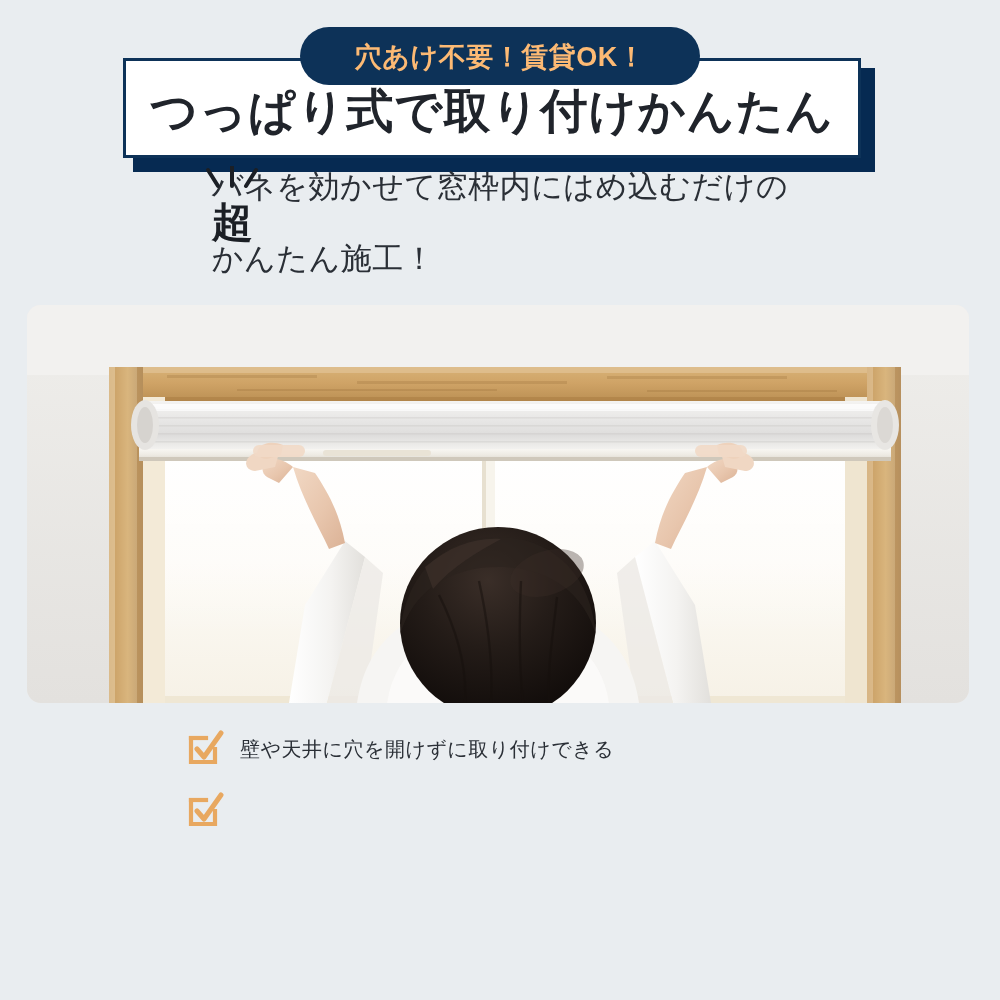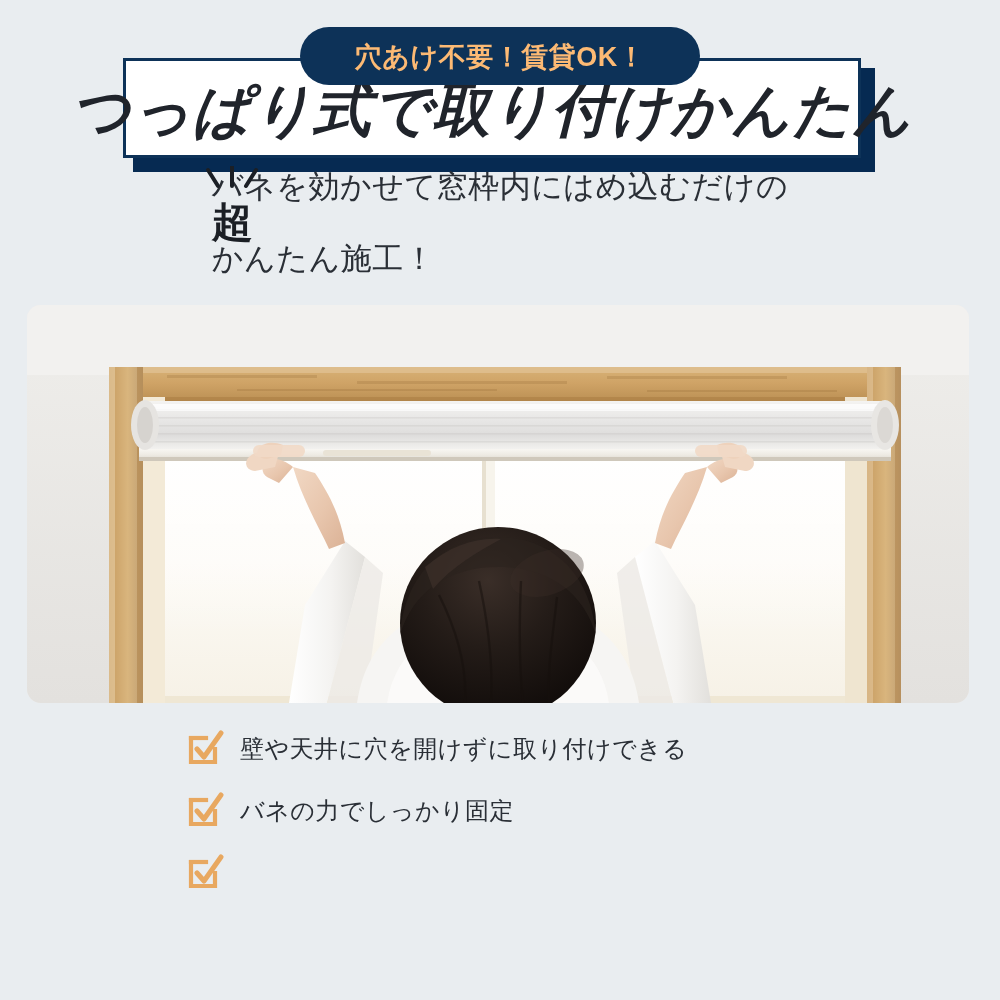--- a/index.html
+++ b/index.html
@@ -38,28 +38,27 @@
     width: 738px;
     height: 100px;
     background: #ffffff;
     border: 3px solid #0d3258;
     box-sizing: border-box;
     display: flex;
     align-items: center;
     justify-content: center;
   }
   .title-text {
-    font-size: 58px;
+    font-size: 47px;
     font-weight: bold;
     color: #20242b;
     letter-spacing: 1px;
     white-space: nowrap;
     line-height: 1;
     padding-top: 4px;
-    font-style: italic;
   }
   .badge {
     position: absolute;
     left: 300px;
     top: 27px;
     width: 400px;
     height: 58px;
     background: #0d3258;
     border-radius: 29px;
     display: flex;
@@ -147,21 +146,21 @@
   }
   .check-icon {
     width: 38px;
     height: 38px;
     flex: none;
     margin-right: 16px;
     position: relative;
     top: -1px;
   }
   .feature-label {
-    font-size: 24px;
+    font-size: 20px;
     color: #2a2f36;
     line-height: 1;
     white-space: nowrap;
     letter-spacing: 0.5px;
   }
 </style>
 </head>
 <body>
 
 <div class="header">
@@ -348,34 +347,24 @@
       <svg width="38" height="38" viewBox="0 0 38 38" xmlns="http://www.w3.org/2000/svg">
         <path d="M5 9 L5 33 L29 33 L29 20" fill="none" stroke="#e8a860" stroke-width="4.2" stroke-linecap="square"></path>
         <path d="M5 9 L20 9" fill="none" stroke="#e8a860" stroke-width="4.2" stroke-linecap="square"></path>
         <path d="M11 20 L18 28 L35 4" fill="none" stroke="#e8a860" stroke-width="5" stroke-linecap="round" stroke-linejoin="round"></path>
       </svg>
     </span>
     <span class="feature-label">壁や天井に穴を開けずに取り付けできる</span>
   </div>
 
 
+
   <div class="feature-row">
     <span class="check-icon">
       <svg width="38" height="38" viewBox="0 0 38 38" xmlns="http://www.w3.org/2000/svg">
         <path d="M5 9 L5 33 L29 33 L29 20" fill="none" stroke="#e8a860" stroke-width="4.2" stroke-linecap="square"></path>
         <path d="M5 9 L20 9" fill="none" stroke="#e8a860" stroke-width="4.2" stroke-linecap="square"></path>
         <path d="M11 20 L18 28 L35 4" fill="none" stroke="#e8a860" stroke-width="5" stroke-linecap="round" stroke-linejoin="round"></path>
       </svg>
     </span>
-    <span class="feature-label">バネの力でしっかり固定</span>
-  </div>
-
-  <div class="feature-row">
-    <span class="check-icon">
-      <svg width="38" height="38" viewBox="0 0 38 38" xmlns="http://www.w3.org/2000/svg">
-        <path d="M5 9 L5 33 L29 33 L29 20" fill="none" stroke="#e8a860" stroke-width="4.2" stroke-linecap="square"></path>
-        <path d="M5 9 L20 9" fill="none" stroke="#e8a860" stroke-width="4.2" stroke-linecap="square"></path>
-        <path d="M11 20 L18 28 L35 4" fill="none" stroke="#e8a860" stroke-width="5" stroke-linecap="round" stroke-linejoin="round"></path>
-      </svg>
-    </span>
   </div>
 
 </div>
 
 </body></html>

